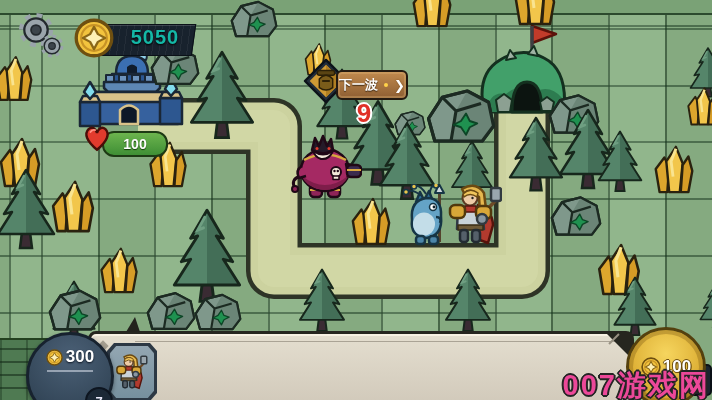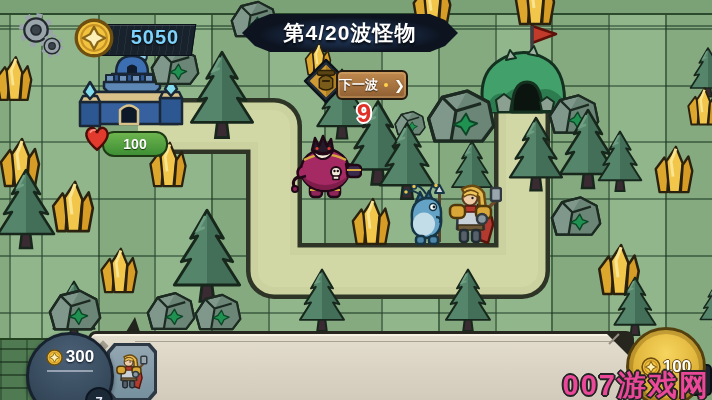--- a/index.html
+++ b/index.html
@@ -21,21 +21,21 @@
   .pathsvg{position:absolute;inset:0;pointer-events:none;}
   
   .spr{position:absolute;}
   .deco{position:absolute;}
   
   .gears{position:absolute;left:18px;top:12px;width:52px;height:50px;cursor:pointer;}
   .gold-counter{position:absolute;left:74px;top:18px;width:120px;height:40px;}
   .gold-plate{position:absolute;left:22px;top:6px;width:96px;height:30px;background:#18222d;
      transform:skewX(-8deg);border:1px solid #0b1118;box-shadow:inset 0 1px 0 rgba(255,255,255,.16);
      background-image:repeating-linear-gradient(90deg, rgba(255,255,255,.05) 0 1px, transparent 1px 7px);}
-  .gold-amt{position:absolute;left:46px;top:8px;width:70px;text-align:center;color:#7dd3fc;
+  .gold-amt{position:absolute;left:46px;top:8px;width:70px;text-align:center;color:#14b8a6;
      font-size:20px;font-weight:bold;letter-spacing:1px;text-shadow:0 1px 2px #000;}
   .gold-coin{position:absolute;left:0;top:0;width:40px;height:40px;}
   .wave-banner{position:absolute;left:242px;top:14px;width:216px;height:38px;}
   .wave-banner .shape{position:absolute;inset:0;background:#0d1420;
      clip-path:polygon(0 50%,6% 16%,13% 0,87% 0,94% 16%,100% 50%,94% 84%,87% 100%,13% 100%,6% 84%);}
   .wave-banner .glow{position:absolute;inset:0;background:radial-gradient(ellipse at 50% 55%, rgba(64,110,180,.55) 0%, rgba(64,110,180,0) 60%);
      clip-path:inherit;}
   .wave-banner .txt{position:absolute;inset:0;display:flex;align-items:center;justify-content:center;
      color:#fff;font-size:21px;font-weight:bold;letter-spacing:1px;text-shadow:0 2px 3px #000;}
   .wave-badge{position:absolute;left:303px;top:58px;width:46px;height:46px;cursor:pointer;}
@@ -400,25 +400,20 @@
   </div>
 
   <div class="gold-counter">
     <div class="gold-plate"></div>
     <div class="gold-amt">5050</div>
     <svg class="gold-coin">
         <use href="#sym-coin"></use>
       </svg>
   </div>
 
-  <div class="wave-banner">
-    <div class="shape"></div>
-    <div class="glow"></div>
-    <div class="txt">第4/20波怪物</div>
-  </div>
 
   <svg class="deco" style="left:301px;top:42px;width:34px;height:34px">
       <use href="#sym-crystal"></use>
     </svg>
   <svg class="wave-badge">
       <use href="#sym-wavebadge"></use>
     </svg>
 
   <div class="next-wave-btn">
     <span class="lbl">下一波</span>

